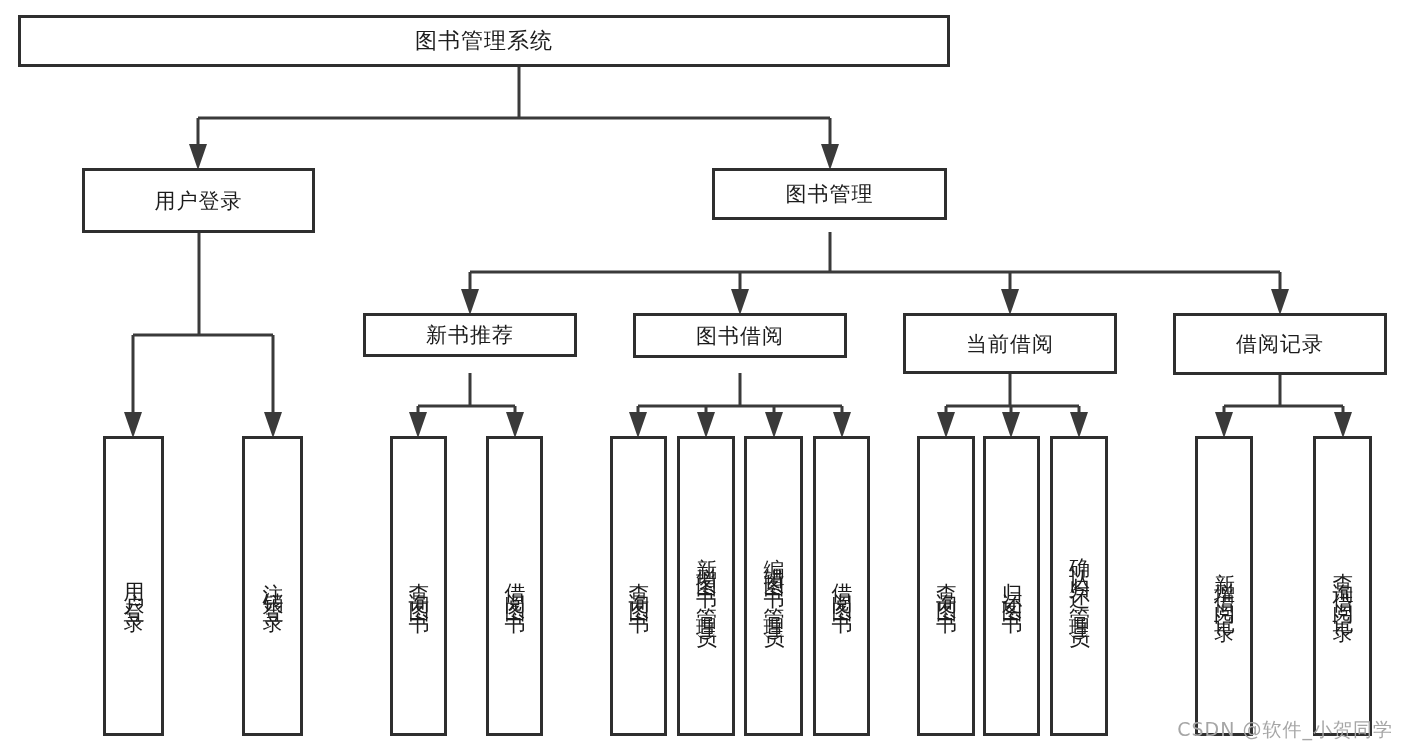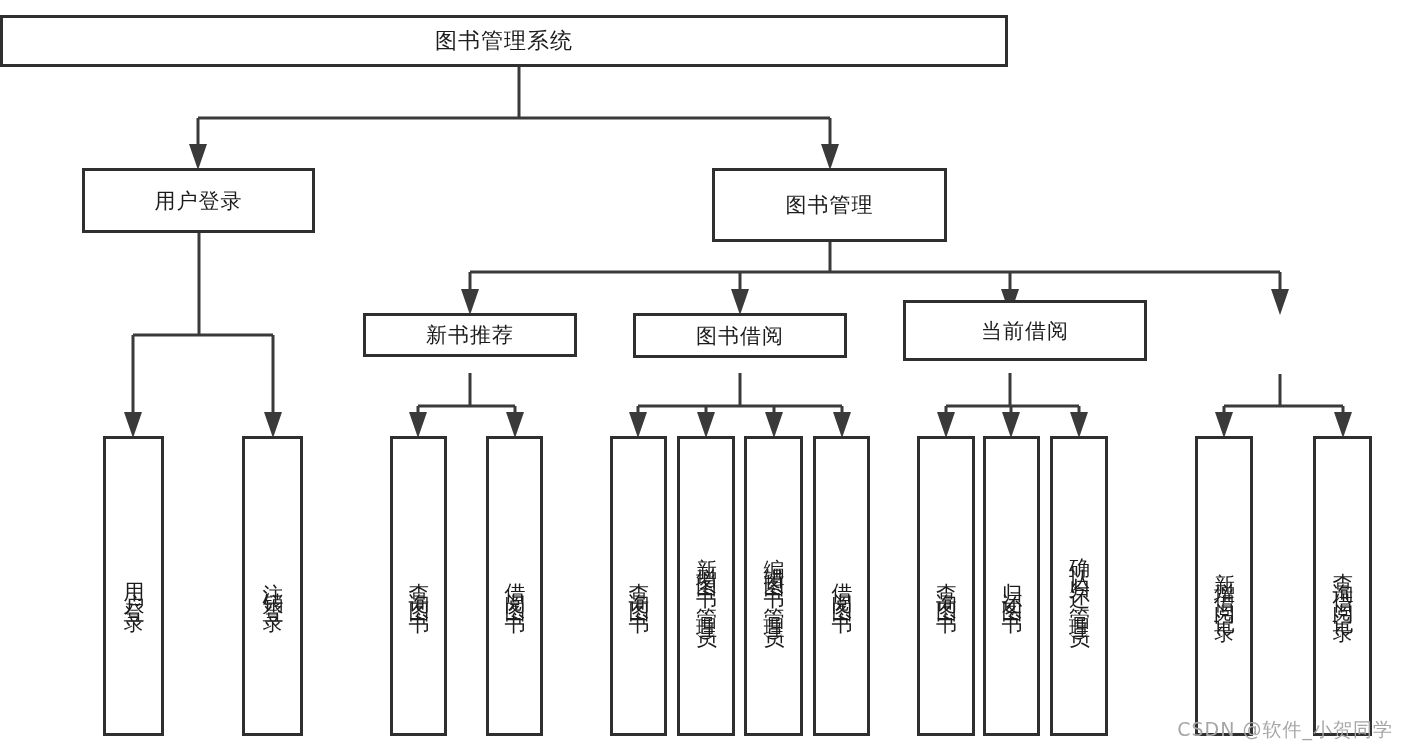--- a/index.html
+++ b/index.html
@@ -95,28 +95,29 @@
 
       <polygon points="937,412 955,412 946,438"></polygon>
       <polygon points="1002,412 1020,412 1011,438"></polygon>
       <polygon points="1070,412 1088,412 1079,438"></polygon>
 
       <polygon points="1215,412 1233,412 1224,438"></polygon>
       <polygon points="1334,412 1352,412 1343,438"></polygon>
     </g>
   </svg>
 
-  <div class="node root hbox" style="left:0;top:15px;width:1008px;height:52px">图书管理系统</div>
+  <div class="node root hbox" style="left:18px;top:15px;width:932px;height:52px">图书管理系统</div>
 
   <div class="node hbox" style="left:82px;top:168px;width:233px;height:65px">用户登录</div>
-  <div class="node hbox" style="left:712px;top:168px;width:235px;height:74px">图书管理</div>
+  <div class="node hbox" style="left:712px;top:168px;width:235px;height:52px">图书管理</div>
 
   <div class="node hbox" style="left:363px;top:313px;width:214px;height:44px">新书推荐</div>
   <div class="node hbox" style="left:633px;top:313px;width:214px;height:45px">图书借阅</div>
-  <div class="node hbox" style="left:903px;top:300px;width:244px;height:61px">当前借阅</div>
+  <div class="node hbox" style="left:903px;top:313px;width:214px;height:61px">当前借阅</div>
+  <div class="node hbox" style="left:1173px;top:313px;width:214px;height:62px">借阅记录</div>
 
   <div class="node leaf" style="left:103px;top:436px;width:61px;height:300px">用户登录</div>
   <div class="node leaf" style="left:242px;top:436px;width:61px;height:300px">注销登录</div>
 
   <div class="node leaf" style="left:390px;top:436px;width:57px;height:300px">查询图书</div>
   <div class="node leaf" style="left:486px;top:436px;width:57px;height:300px">借阅图书</div>
 
   <div class="node leaf" style="left:610px;top:436px;width:57px;height:300px">查询图书</div>
   <div class="node leaf" style="left:677px;top:436px;width:58px;height:300px">新增图书（管理员）</div>
   <div class="node leaf" style="left:744px;top:436px;width:59px;height:300px">编辑图书（管理员）</div>

